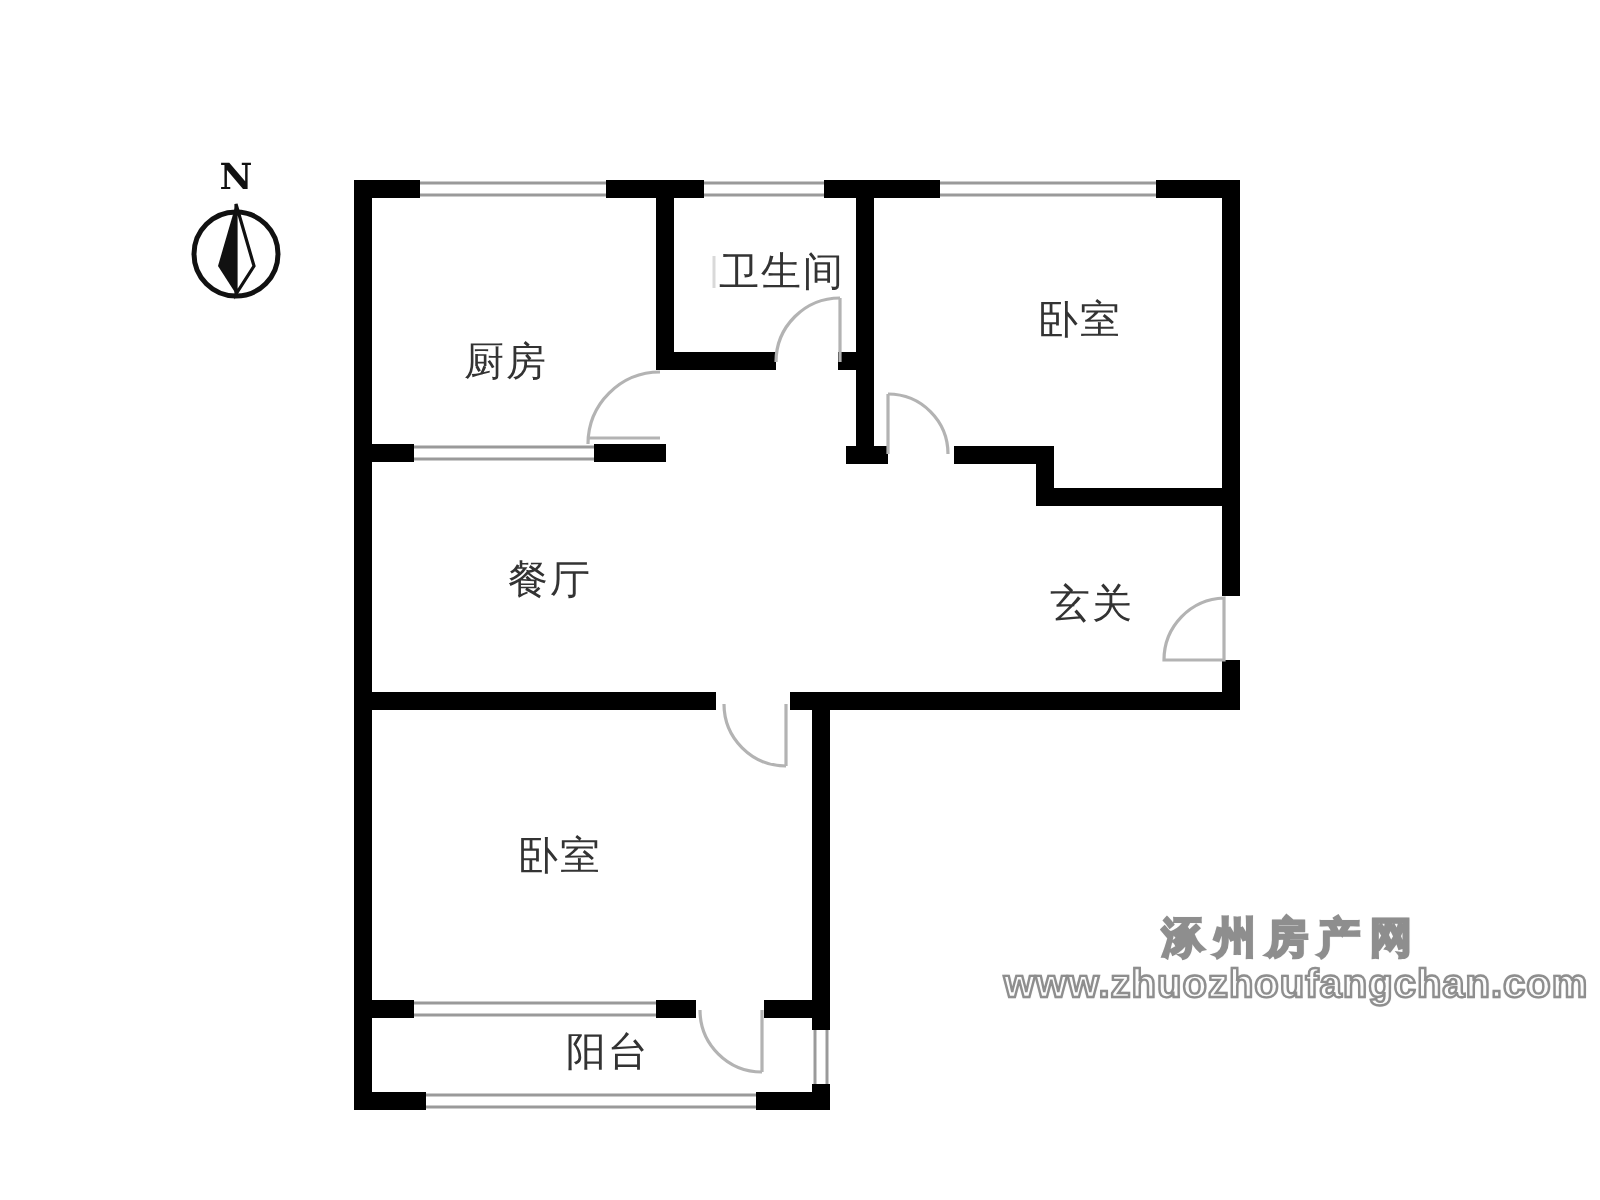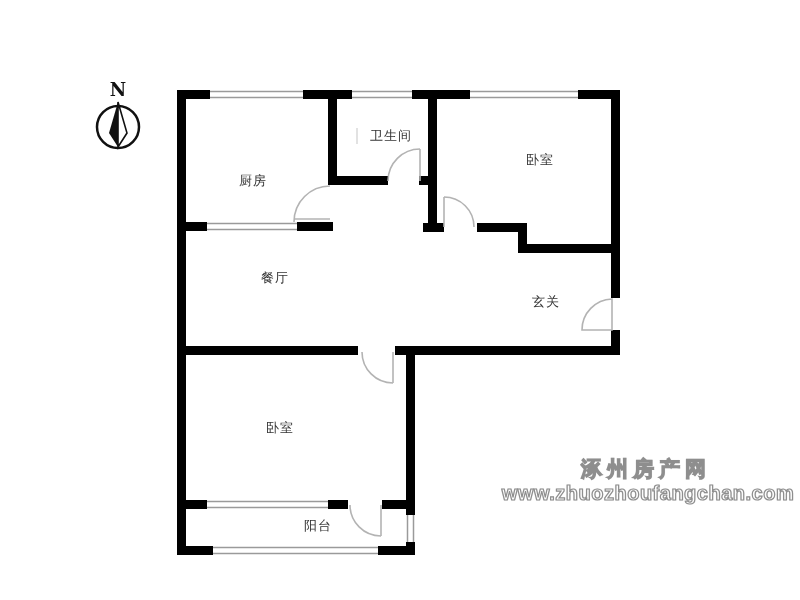--- a/index.html
+++ b/index.html
@@ -3,21 +3,21 @@
 <meta charset="utf-8">
 <style>
   html,body{margin:0;padding:0;background:#fff;}
   #stage{
     position:relative;width:800px;height:600px;background:#fff;overflow:hidden;
     font-family:"Liberation Sans","DejaVu Sans",sans-serif;
   }
   #plan-svg{position:absolute;left:0;top:0;}
   .room-label{
     position:absolute;transform:translate(-50%,-50%);
-    font-size:13px;color:var(--label-color,#333);letter-spacing:1px;white-space:nowrap;
+    font-size:20px;color:var(--label-color,#333);letter-spacing:1px;white-space:nowrap;
   }
   .wm{
     position:absolute;transform:translate(-50%,-50%);
     font-weight:bold;white-space:nowrap;
     color:#fcfcfc;
     -webkit-text-stroke:1.2px var(--wm-color,#8e8e8e);
     text-shadow:0 0 1px var(--wm-color,#8e8e8e);
   }
   #wm-site{left:646px;top:469px;font-size:21px;letter-spacing:5px;}
   #wm-url{left:648px;top:493px;font-size:20px;letter-spacing:0.5px;}
@@ -163,21 +163,21 @@
       <polygon points="118,102 109,133 118,147" fill="#111"></polygon>
       <polygon points="118,102 127,133 118,147" fill="#fff" stroke="#111" stroke-width="1.6"></polygon>
     </g>
   </svg>
 
   <div id="compass-n">N</div>
 
   <div class="room-label" style="left:253px;top:181px">厨房</div>
   <div class="room-label" style="left:391px;top:136px">卫生间</div>
   <div class="room-label" style="left:540px;top:160px">卧室</div>
-  <div class="room-label" style="left:275px;top:278px">餐厅</div>
+  <div class="room-label" style="left:275px;top:290px">餐厅</div>
   <div class="room-label" style="left:546px;top:302px">玄关</div>
   <div class="room-label" style="left:280px;top:428px">卧室</div>
-  <div class="room-label" style="left:318px;top:526px">阳台</div>
+  <div class="room-label" style="left:304px;top:526px">阳台</div>
 
   <div id="wm-url" class="wm">www.zhuozhoufangchan.com</div>
   <div id="wm-site" class="wm">涿州房产网</div>
 
 </div>
 
 </body></html>

